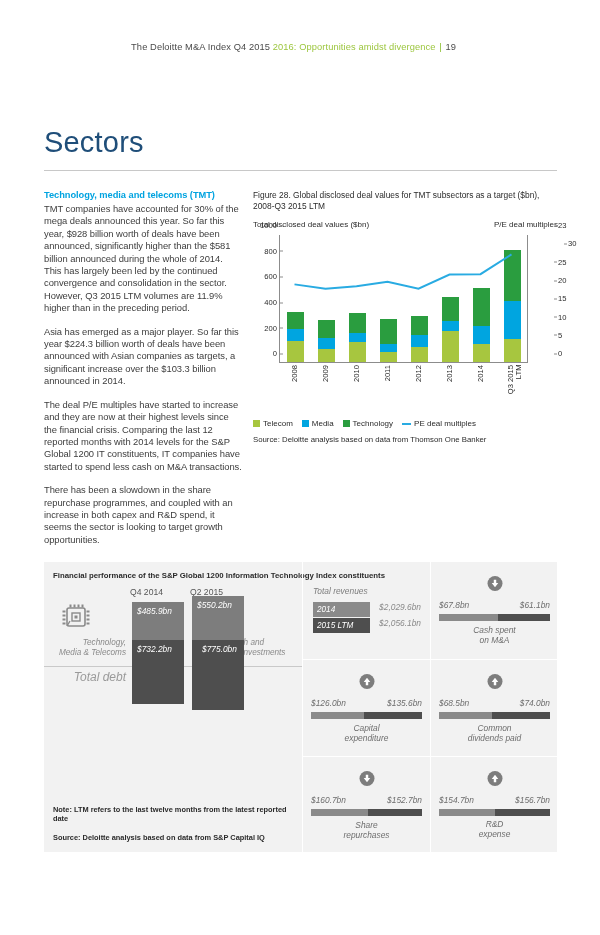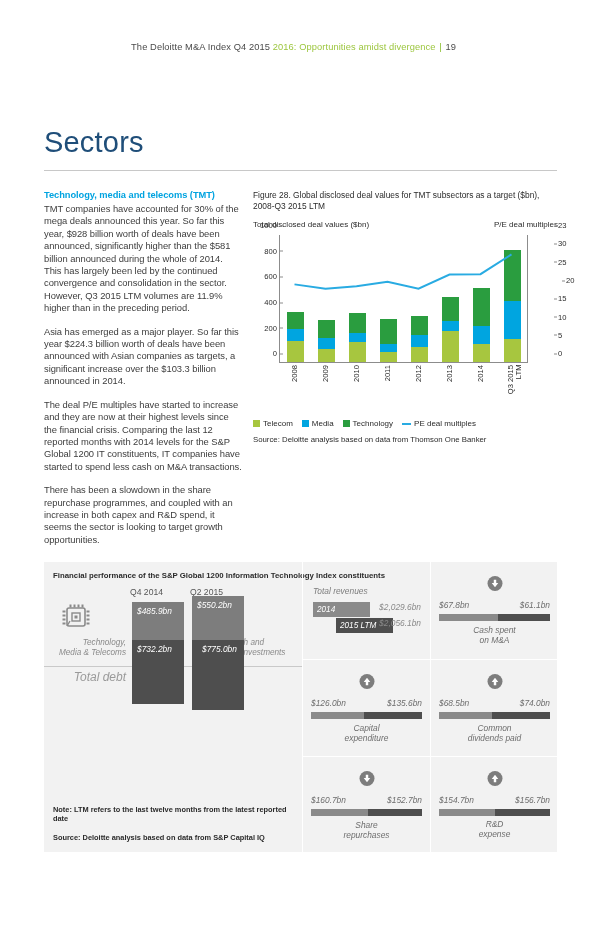--- a/index.html
+++ b/index.html
@@ -234,23 +234,23 @@
           <div class="ytick" style="bottom: 0px;">0</div>
           <div class="ytick" style="bottom: 25.6px;">200</div>
           <div class="ytick" style="bottom: 51.2px;">400</div>
           <div class="ytick" style="bottom: 76.8px;">600</div>
           <div class="ytick" style="bottom: 102.4px;">800</div>
           <div class="ytick" style="bottom: 128px;">1000</div>
           <div class="ytick-r" style="bottom: 0px; left: 274px;">0</div>
           <div class="ytick-r" style="bottom: 18.2857px; left: 274px;">5</div>
           <div class="ytick-r" style="bottom: 36.5714px; left: 274px;">10</div>
           <div class="ytick-r" style="bottom: 54.8571px; left: 274px;">15</div>
-          <div class="ytick-r" style="bottom: 73.1429px; left: 282px; margin-top: 47px;">20</div>
+          <div class="ytick-r" style="bottom: 73.1429px; left: 274px; margin-top: 47px;">20</div>
           <div class="ytick-r" style="bottom: 91.4286px; left: 274px;">25</div>
-          <div class="ytick-r" style="bottom: 109.714px; left: 274px;">30</div>
+          <div class="ytick-r" style="bottom: 109.714px; left: 284px;">30</div>
           <div class="ytick-r" style="bottom: 128px; left: 274px;">23</div>
           <div class="bar-col" style="left: 6.51px; width: 17.98px;">
             <div class="seg" style="height: 21.504px; background: rgb(167, 198, 63);"></div>
             <div class="seg" style="height: 11.776px; background: rgb(0, 165, 224);"></div>
             <div class="seg" style="height: 17.28px; background: rgb(42, 157, 63);"></div>
           </div>
           <div class="bar-col" style="left: 37.51px; width: 17.98px;">
             <div class="seg" style="height: 12.8px; background: rgb(167, 198, 63);"></div>
             <div class="seg" style="height: 11.264px; background: rgb(0, 165, 224);"></div>
             <div class="seg" style="height: 18.304px; background: rgb(42, 157, 63);"></div>
@@ -375,21 +375,21 @@
       <div class="note" style="top:271px;">Source: Deloitte analysis based on data from S&amp;P Capital IQ</div>
     </div>
 
     <div class="blk-rev">
       <div class="rev-title">Total revenues</div>
       <div class="rev-row" style="top:40px;">
         <div class="rev-tag" style="background:#8a8a8a;">2014</div>
         <div class="rev-val">$2,029.6bn</div>
       </div>
       <div class="rev-row" style="top:56px;">
-        <div class="rev-tag" style="background:#4e4e4e;margin-left:23px;">2015 LTM</div>
+        <div class="rev-tag" style="background:#4e4e4e;">2015 LTM</div>
         <div class="rev-val">$2,056.1bn</div>
       </div>
     </div>
 
     <div class="cell" style="left:387px; top:0;" id="m0">
         <div class="arrow" style="top: 14px;">
           <svg width="9" height="9" viewBox="3 2 9 11">
             <path d="M3.5 7 L6 7 L6 3 L9 3 L9 7 L11.5 7 L7.5 12 Z" fill="#ffffff"></path>
           </svg>
         </div>

